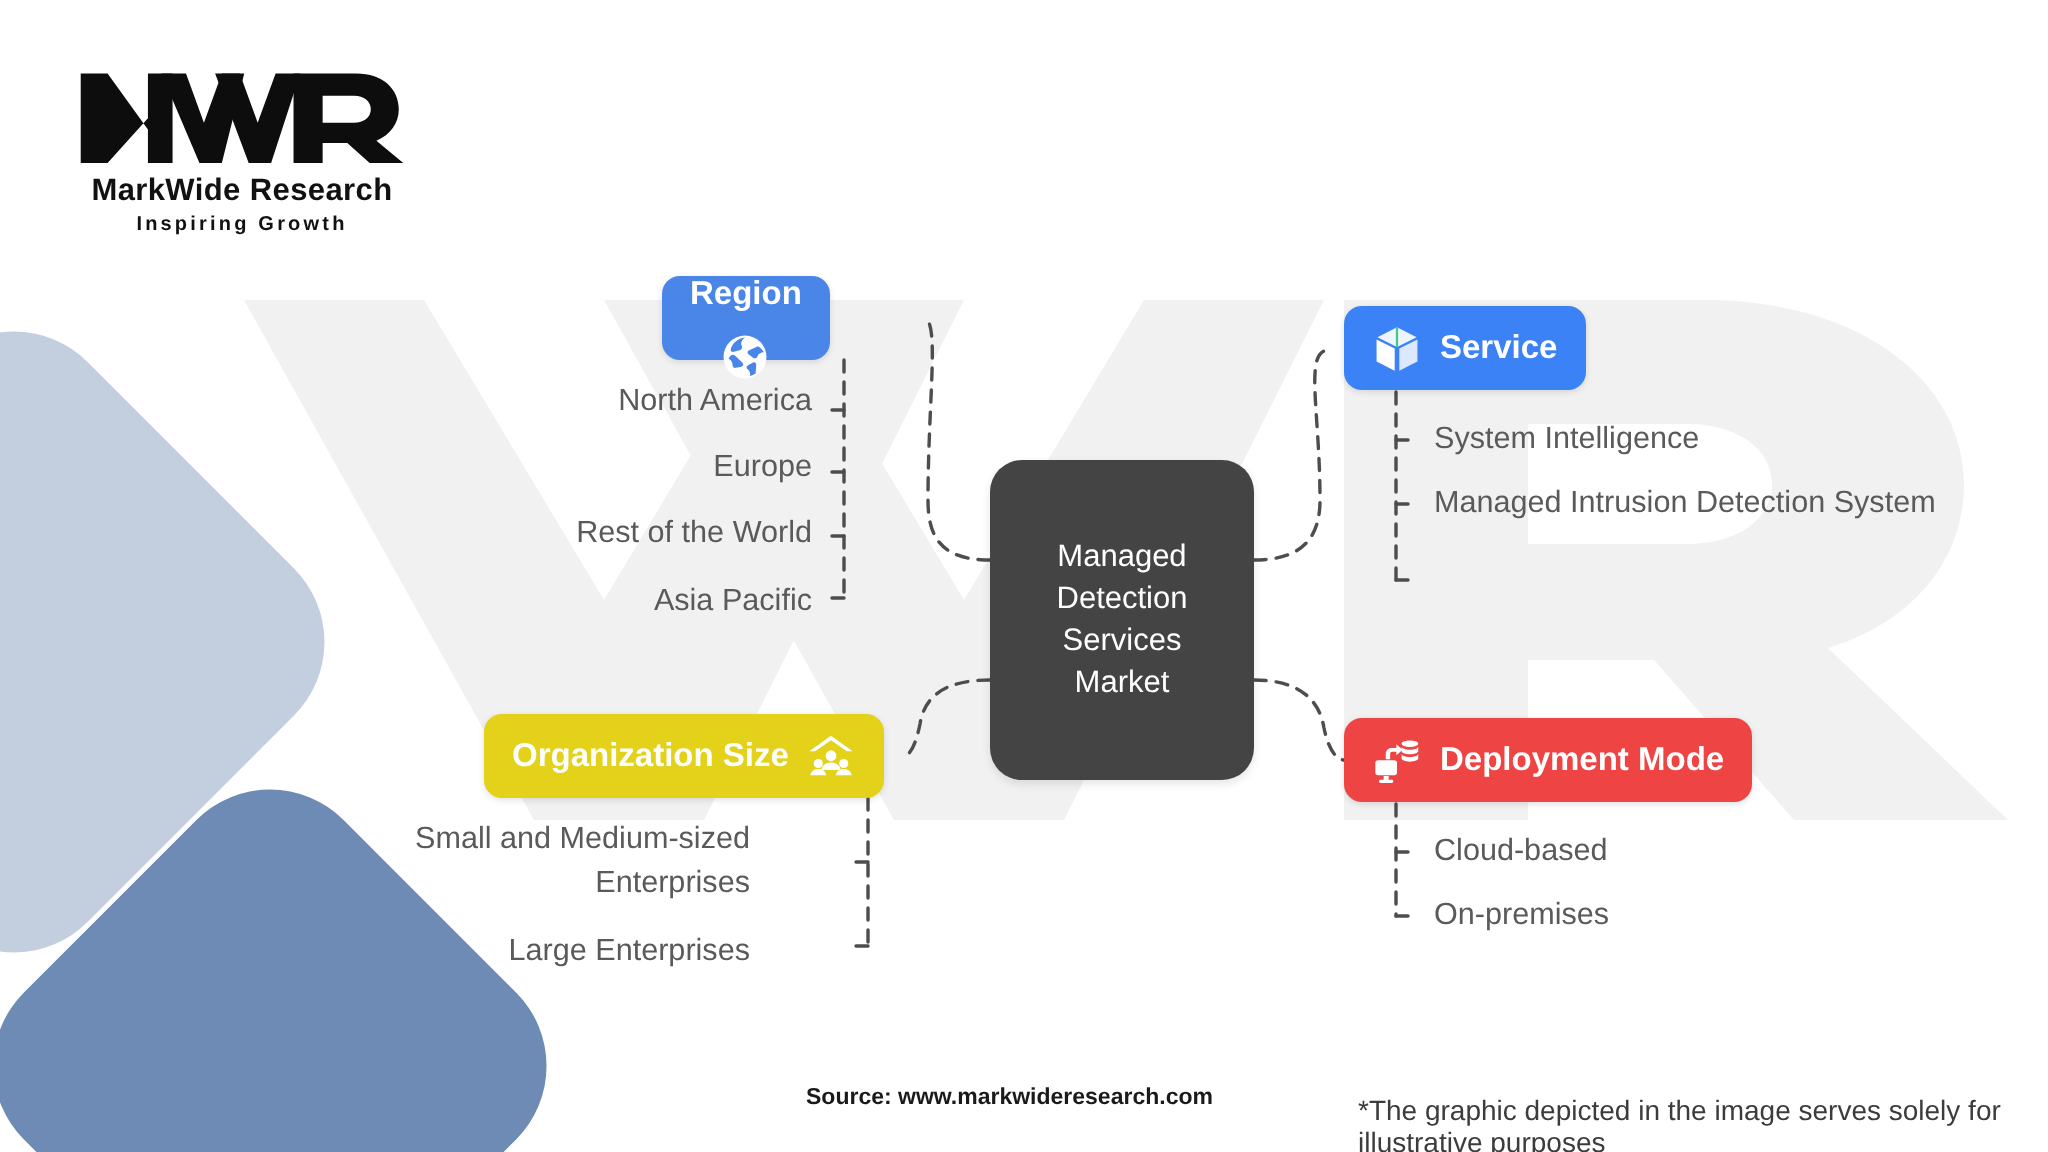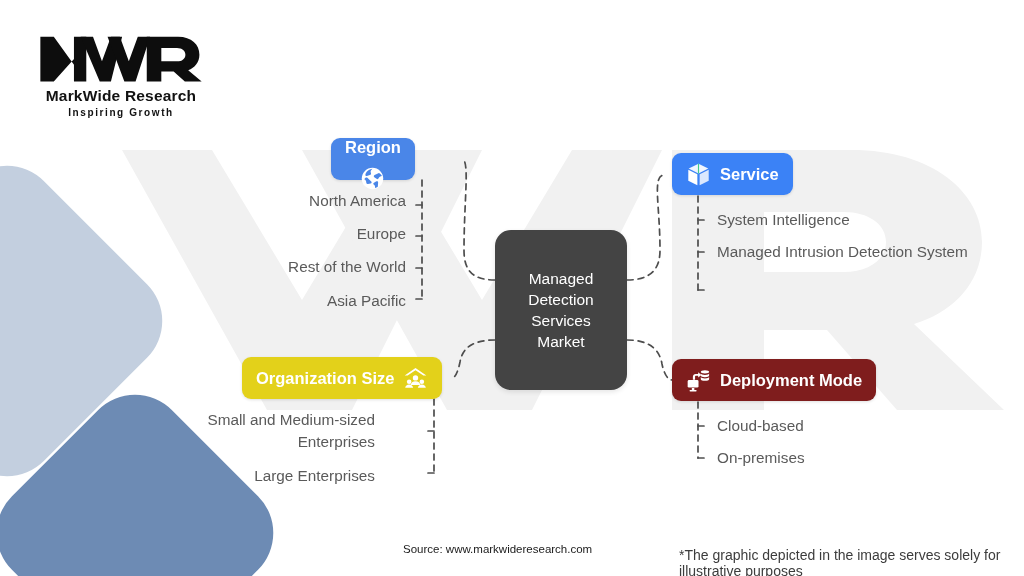--- a/index.html
+++ b/index.html
@@ -93,21 +93,21 @@
 
   .items-org{left:130px;top:409px;width:245px;}
   .items-org .it{margin-bottom:13px;}
 
   .items-deploy{left:717px;top:415px;width:220px;}
   .items-deploy .it{margin-bottom:10px;}
 
   
   .source{
     position:absolute;left:403px;top:543px;
-    font-size:11.5px;font-weight:normal;color:#1a1a1a;z-index:5;
+    font-size:11.5px;font-weight:bold;color:#1a1a1a;z-index:5;
   }
   .disclaimer{
     position:absolute;left:679px;top:547px;
     font-size:14px;color:#3c3c3c;z-index:5;
   }
 </style>
 </head>
 <body>
 
 <div id="stage">
@@ -221,21 +221,21 @@
         <circle cx="18.1" cy="15.1" r="2.2"></circle>
         <path d="M18.1 17.8 c2.1 0 3.6 1.3 3.8 3 L14.3 20.8 c.2 -1.7 1.7 -3 3.8 -3 Z"></path>
       </g>
     </svg>
   </div>
   <div class="items items-org items-right wrapable">
     <div class="it">Small and Medium-sized Enterprises</div>
     <div class="it">Large Enterprises</div>
   </div>
 
-  <div class="pill pill-deploy" style="background:#7f1d1d;">
+  <div class="pill pill-deploy" style="background:#ef4444;">
     <svg class="picon" viewBox="0 0 24 24">
       <g fill="#ffffff">
         <rect x="1.6" y="11.6" width="10.4" height="7.2" rx="1.3"></rect>
         <rect x="5.6" y="19.2" width="2.4" height="2.2"></rect>
         <rect x="3.4" y="21" width="6.8" height="1.5" rx=".7"></rect>
         <ellipse cx="18.2" cy="3.7" rx="4" ry="1.6"></ellipse>
         <path d="M14.2 5 v2.2 c0 .9 1.8 1.6 4 1.6 s4 -.7 4 -1.6 V5 c0 .9 -1.8 1.6 -4 1.6 s-4 -.7 -4 -1.6 Z"></path>
         <path d="M14.2 8.5 v2.2 c0 .9 1.8 1.6 4 1.6 s4 -.7 4 -1.6 V8.5 c0 .9 -1.8 1.6 -4 1.6 s-4 -.7 -4 -1.6 Z"></path>
         <path d="M6.6 11.2 V8.4 c0 -1.5 1.2 -2.7 2.7 -2.7 h2.4 v-1.7 l3 2.6 l-3 2.6 V7.5 H9.7 c-.6 0 -1 .4 -1 1 v2.7 Z"></path>
       </g>

